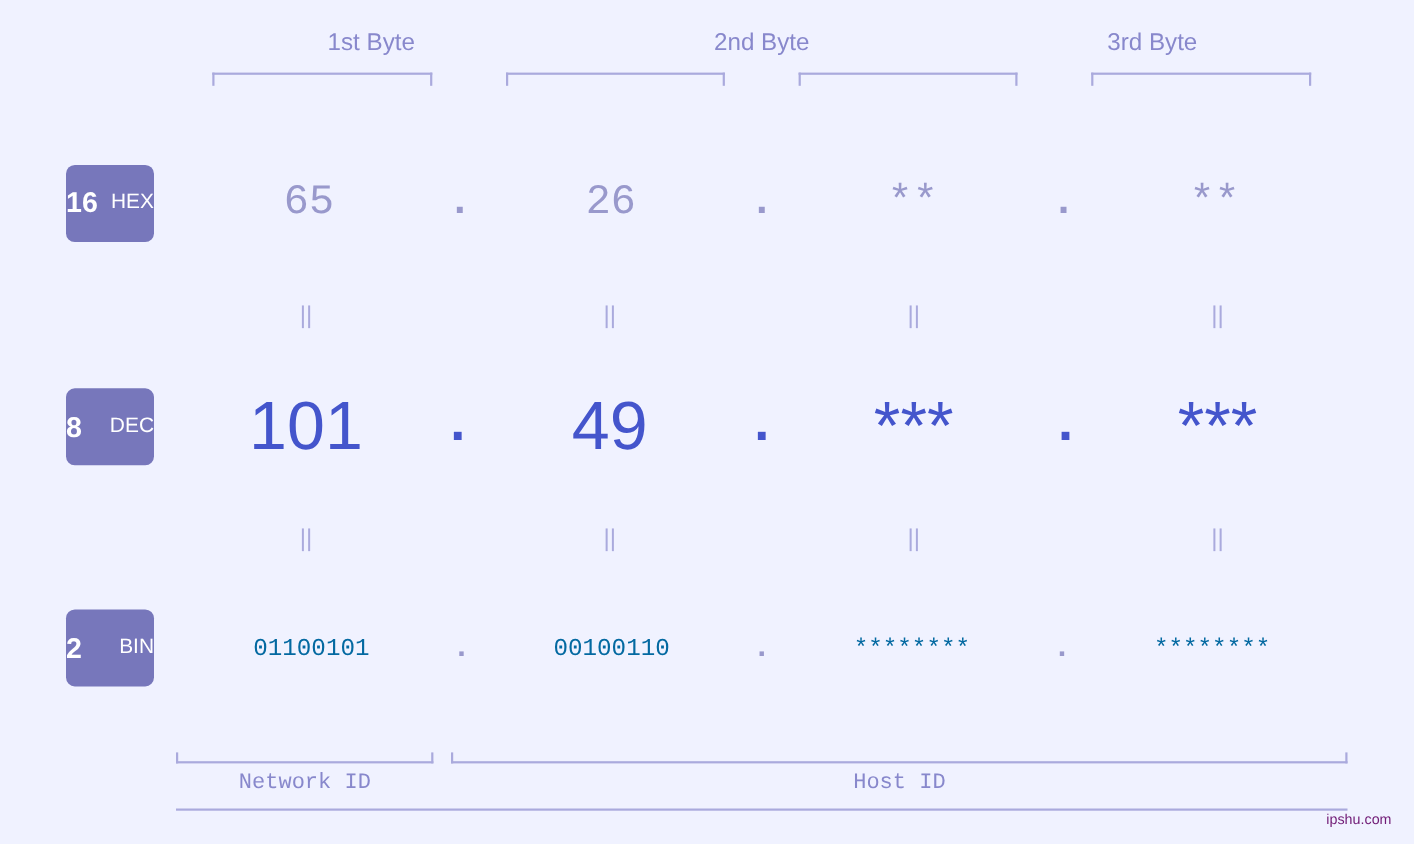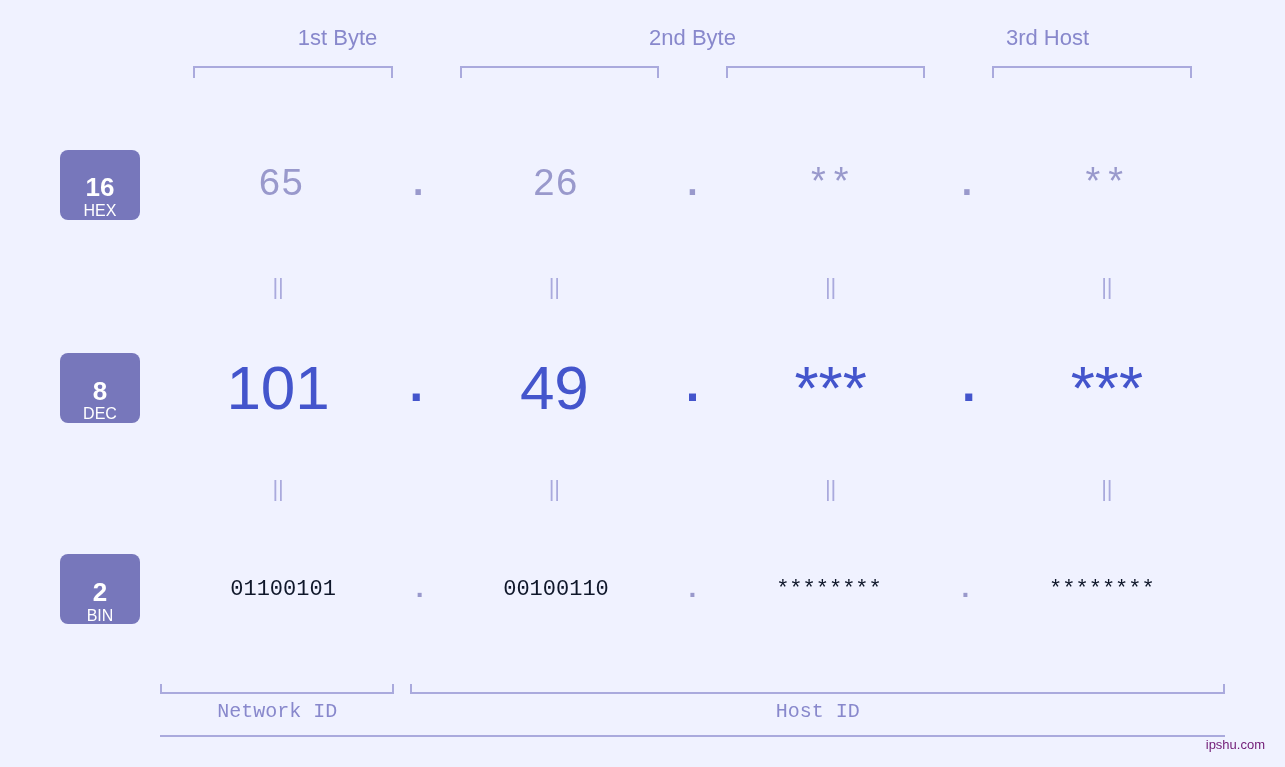--- a/index.html
+++ b/index.html
@@ -41,36 +41,35 @@
     }
 
     
     .base-badge {
       width: 80px;
       min-width: 80px;
       height: 70px;
       background-color: #7777bb;
       border-radius: 8px;
       display: flex;
-      flex-direction: column;
-      align-items: center;
-      justify-content: flex-end;
+      align-items: center;
+      justify-content: space-between;
       color: white;
       font-family: Arial, sans-serif;
       margin-right: 20px;
     }
 
     .base-badge .base-number {
       font-size: 26px;
       font-weight: bold;
       line-height: 1.1;
     }
 
     .base-badge .base-label {
-      font-size: 16px;
+      font-size: 19px;
       font-weight: normal;
       line-height: 1.1;
     }
 
     
     .values-grid {
       flex: 1;
       display: flex;
       align-items: center;
       justify-content: space-around;
@@ -113,21 +112,21 @@
     }
 
     .dec-dot {
       font-size: 50px;
       color: #4455cc;
       font-weight: bold;
     }
 
     
     .bin-value {
-      color: #0f172a;
+      color: #0369a1;
       font-size: 22px;
     }
 
     .bin-dot {
       font-size: 28px;
       color: #9999cc;
     }
 
     
     .equals-row {
@@ -209,21 +208,21 @@
 
   </style>
 </head>
 <body>
 
 <div class="main-container">
 
   <div class="top-byte-labels" style="display:flex; width:calc(100% - 100px); margin-left:100px; margin-bottom:10px;">
     <div class="byte-label">1st Byte</div>
     <div class="byte-label">2nd Byte</div>
-    <div class="byte-label">3rd Host</div>
+    <div class="byte-label">3rd Byte</div>
   </div>
 
   <div class="top-bracket-row">
     <div class="top-bracket-item">
       <div class="top-bracket-bar"></div>
     </div>
     <div class="top-bracket-item">
       <div class="top-bracket-bar"></div>
     </div>
     <div class="top-bracket-item">

